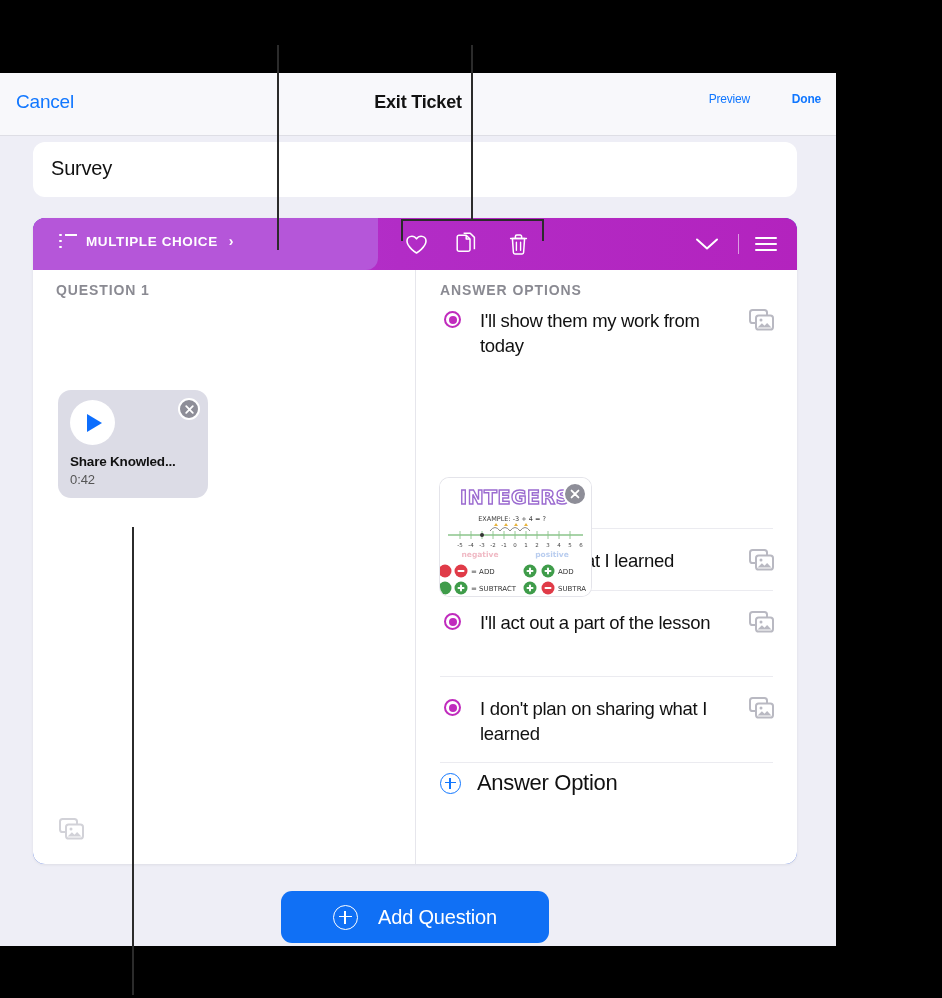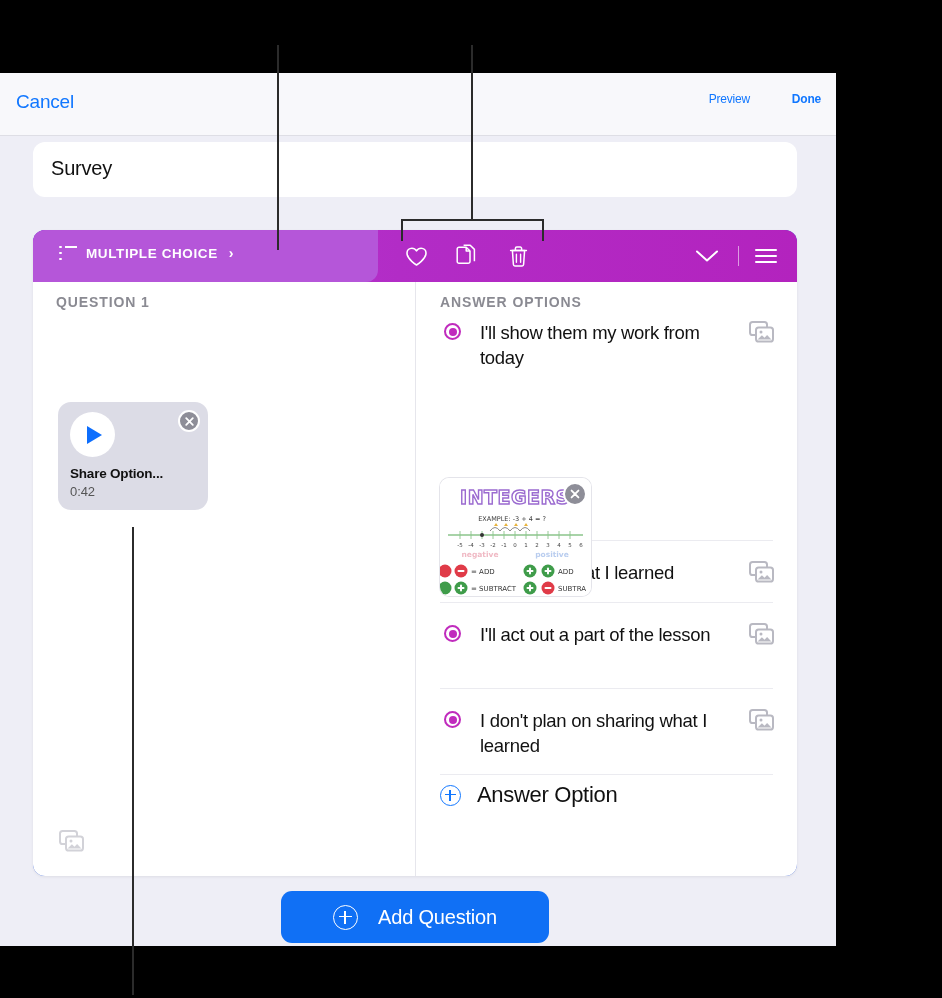--- a/index.html
+++ b/index.html
@@ -57,21 +57,20 @@
     font-size: 20px; color: #111; letter-spacing: -0.2px;
   }
 
   
   .qcard {
     position: absolute; left: 33px; top: 145px;
     width: 764px; height: 646px;
     border-radius: 12px; overflow: hidden;
     background: #1d4ed8;
     box-shadow: 0 1px 3px rgba(0,0,0,.07);
-    margin-top: 12px;
   }
 
   
   .qtoolbar {
     position: absolute; left: 0; top: 0; width: 764px; height: 52px;
     background: linear-gradient(to right, #b83ad6 0%, #b22cc6 48%, #b323be 100%);
   }
   .qtoolbar .type-pill {
     position: absolute; left: 0; top: 0; width: 345px; height: 52px;
     background: #b556d9;
@@ -252,20 +251,21 @@
 </style>
 </head>
 <body>
 
 <div class="stage">
 
   <div class="screen">
 
     <div class="navbar">
       <div class="nav-cancel">Cancel</div>
+      <div class="nav-title">Exit Ticket</div>
       <div class="nav-preview">Preview</div>
       <div class="nav-done">Done</div>
     </div>
 
     <div class="survey-field">
       <div class="val">Survey</div>
     </div>
 
     <div class="qcard">
 
@@ -333,21 +333,21 @@
             <div class="play-circle">
               <div class="play-tri"></div>
             </div>
             <div class="audio-x">
               <div class="xbtn">
                 <svg width="11" height="11" viewBox="0 0 11 11">
                   <path d="M2.2 2.2 8.8 8.8M8.8 2.2 2.2 8.8" stroke="#fff" stroke-width="1.8" stroke-linecap="round"></path>
                 </svg>
               </div>
             </div>
-            <div class="audio-name">Share Option...</div>
+            <div class="audio-name">Share Knowled...</div>
             <div class="audio-time">0:42</div>
           </div>
 
           <div class="lpane-media">
             <svg width="26" height="22" viewBox="0 0 26 22">
               <rect x="1" y="1" width="17" height="13" rx="2.6" fill="none" stroke="#d2d2d8" stroke-width="2"></rect>
               <rect x="7" y="6.5" width="17" height="14" rx="2.6" fill="#ffffff" stroke="#d2d2d8" stroke-width="2"></rect>
               <path d="M8.6 18.6l4.3-4.4 2.6 2.6 2.6-2.8 4.3 4.6z" fill="#d2d2d8"></path>
               <circle cx="12" cy="11" r="1.5" fill="#d2d2d8"></circle>
             </svg>

